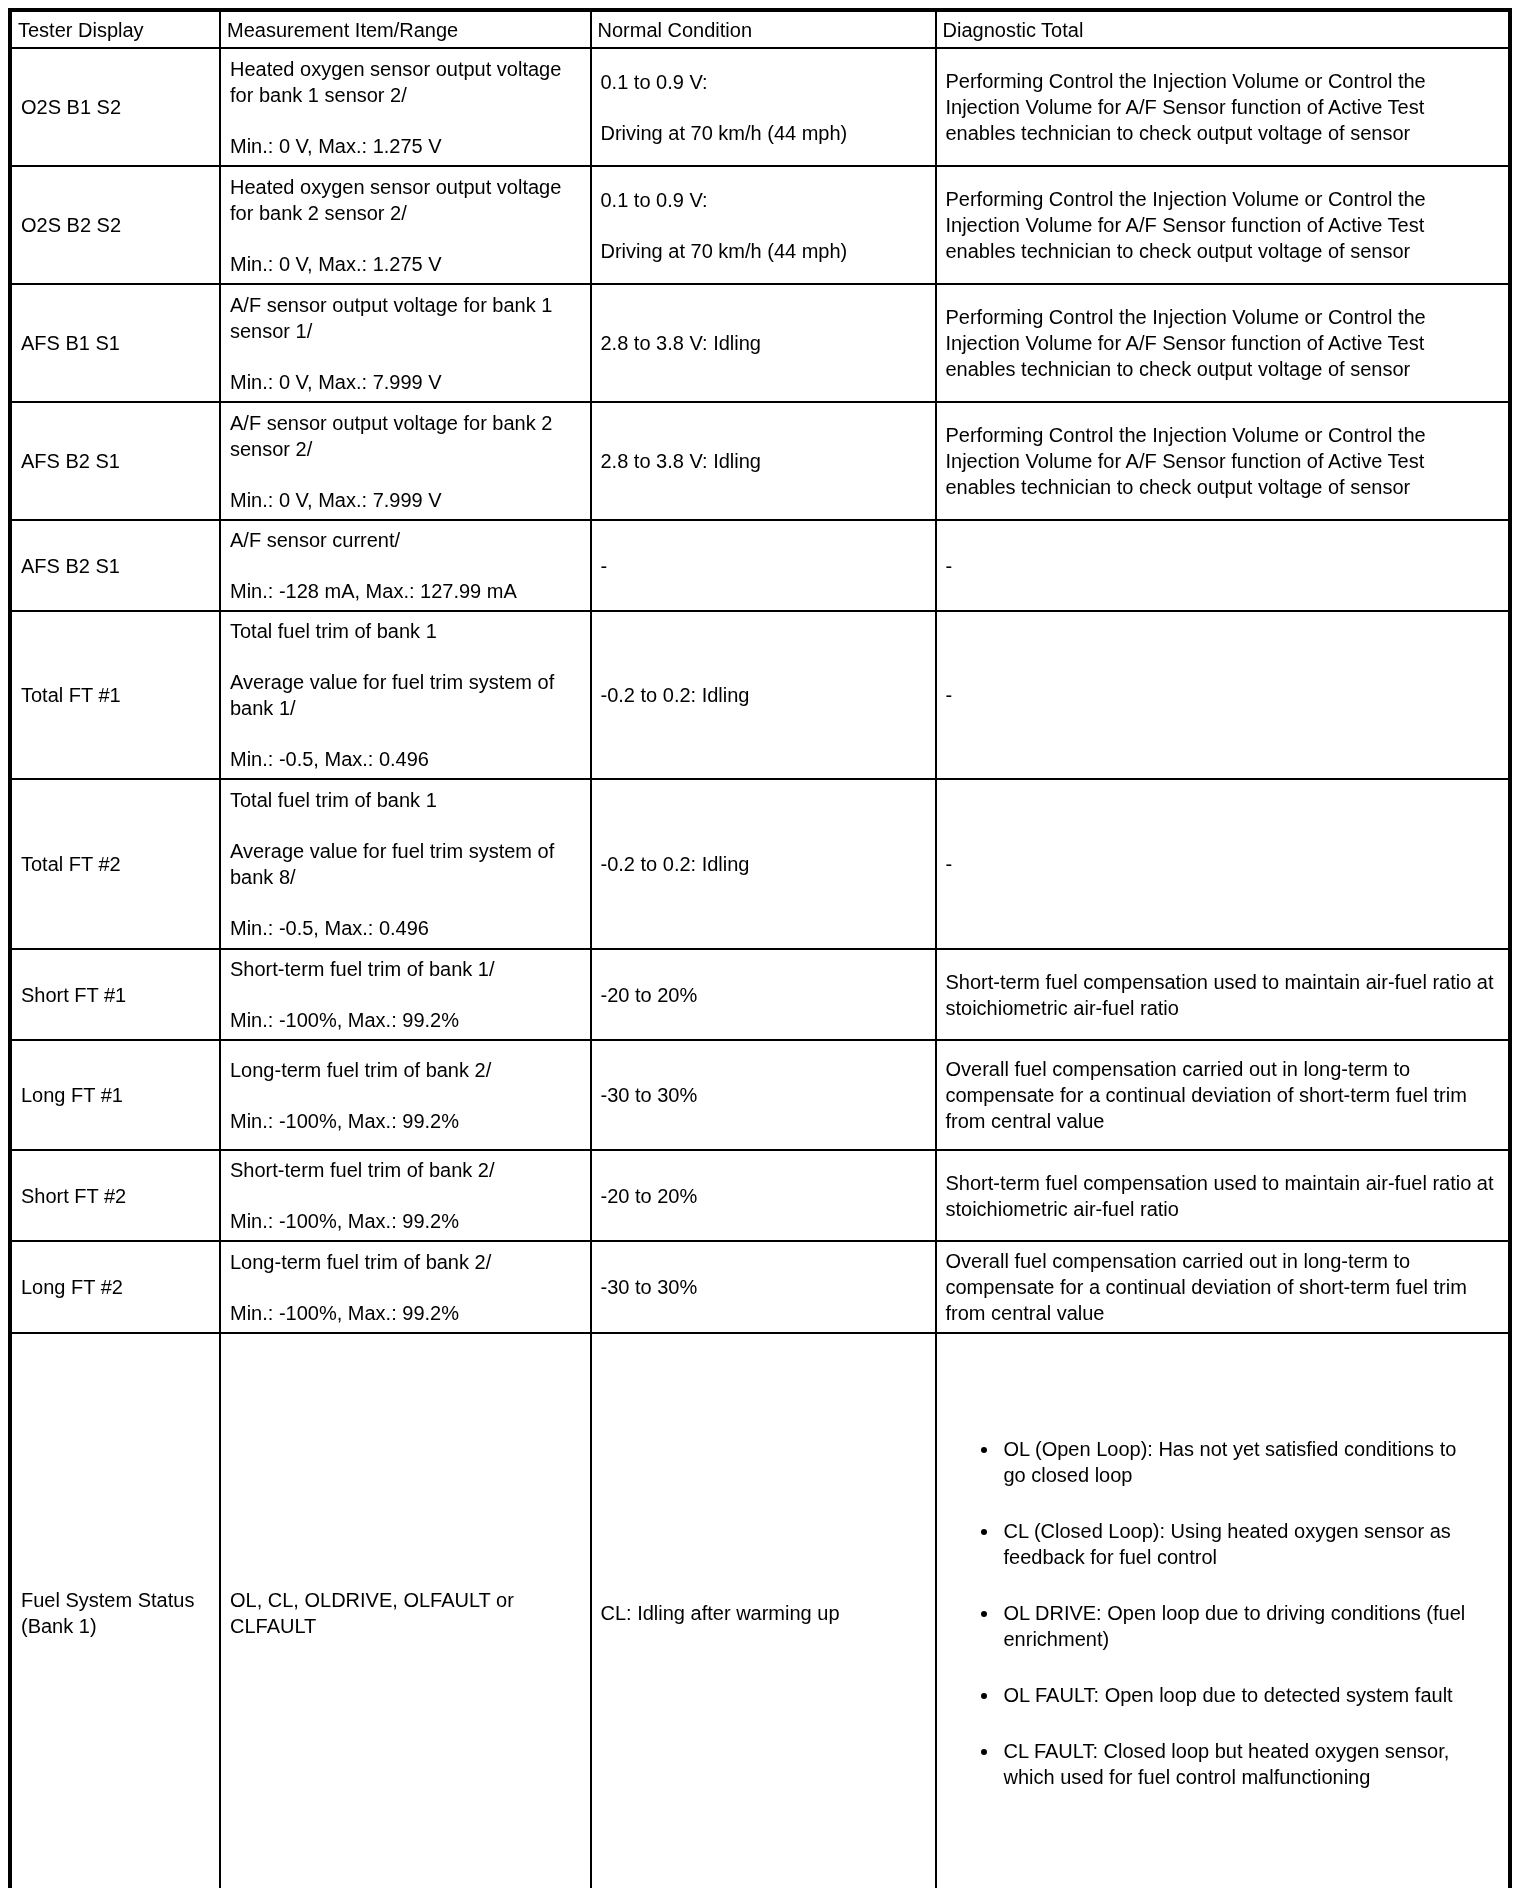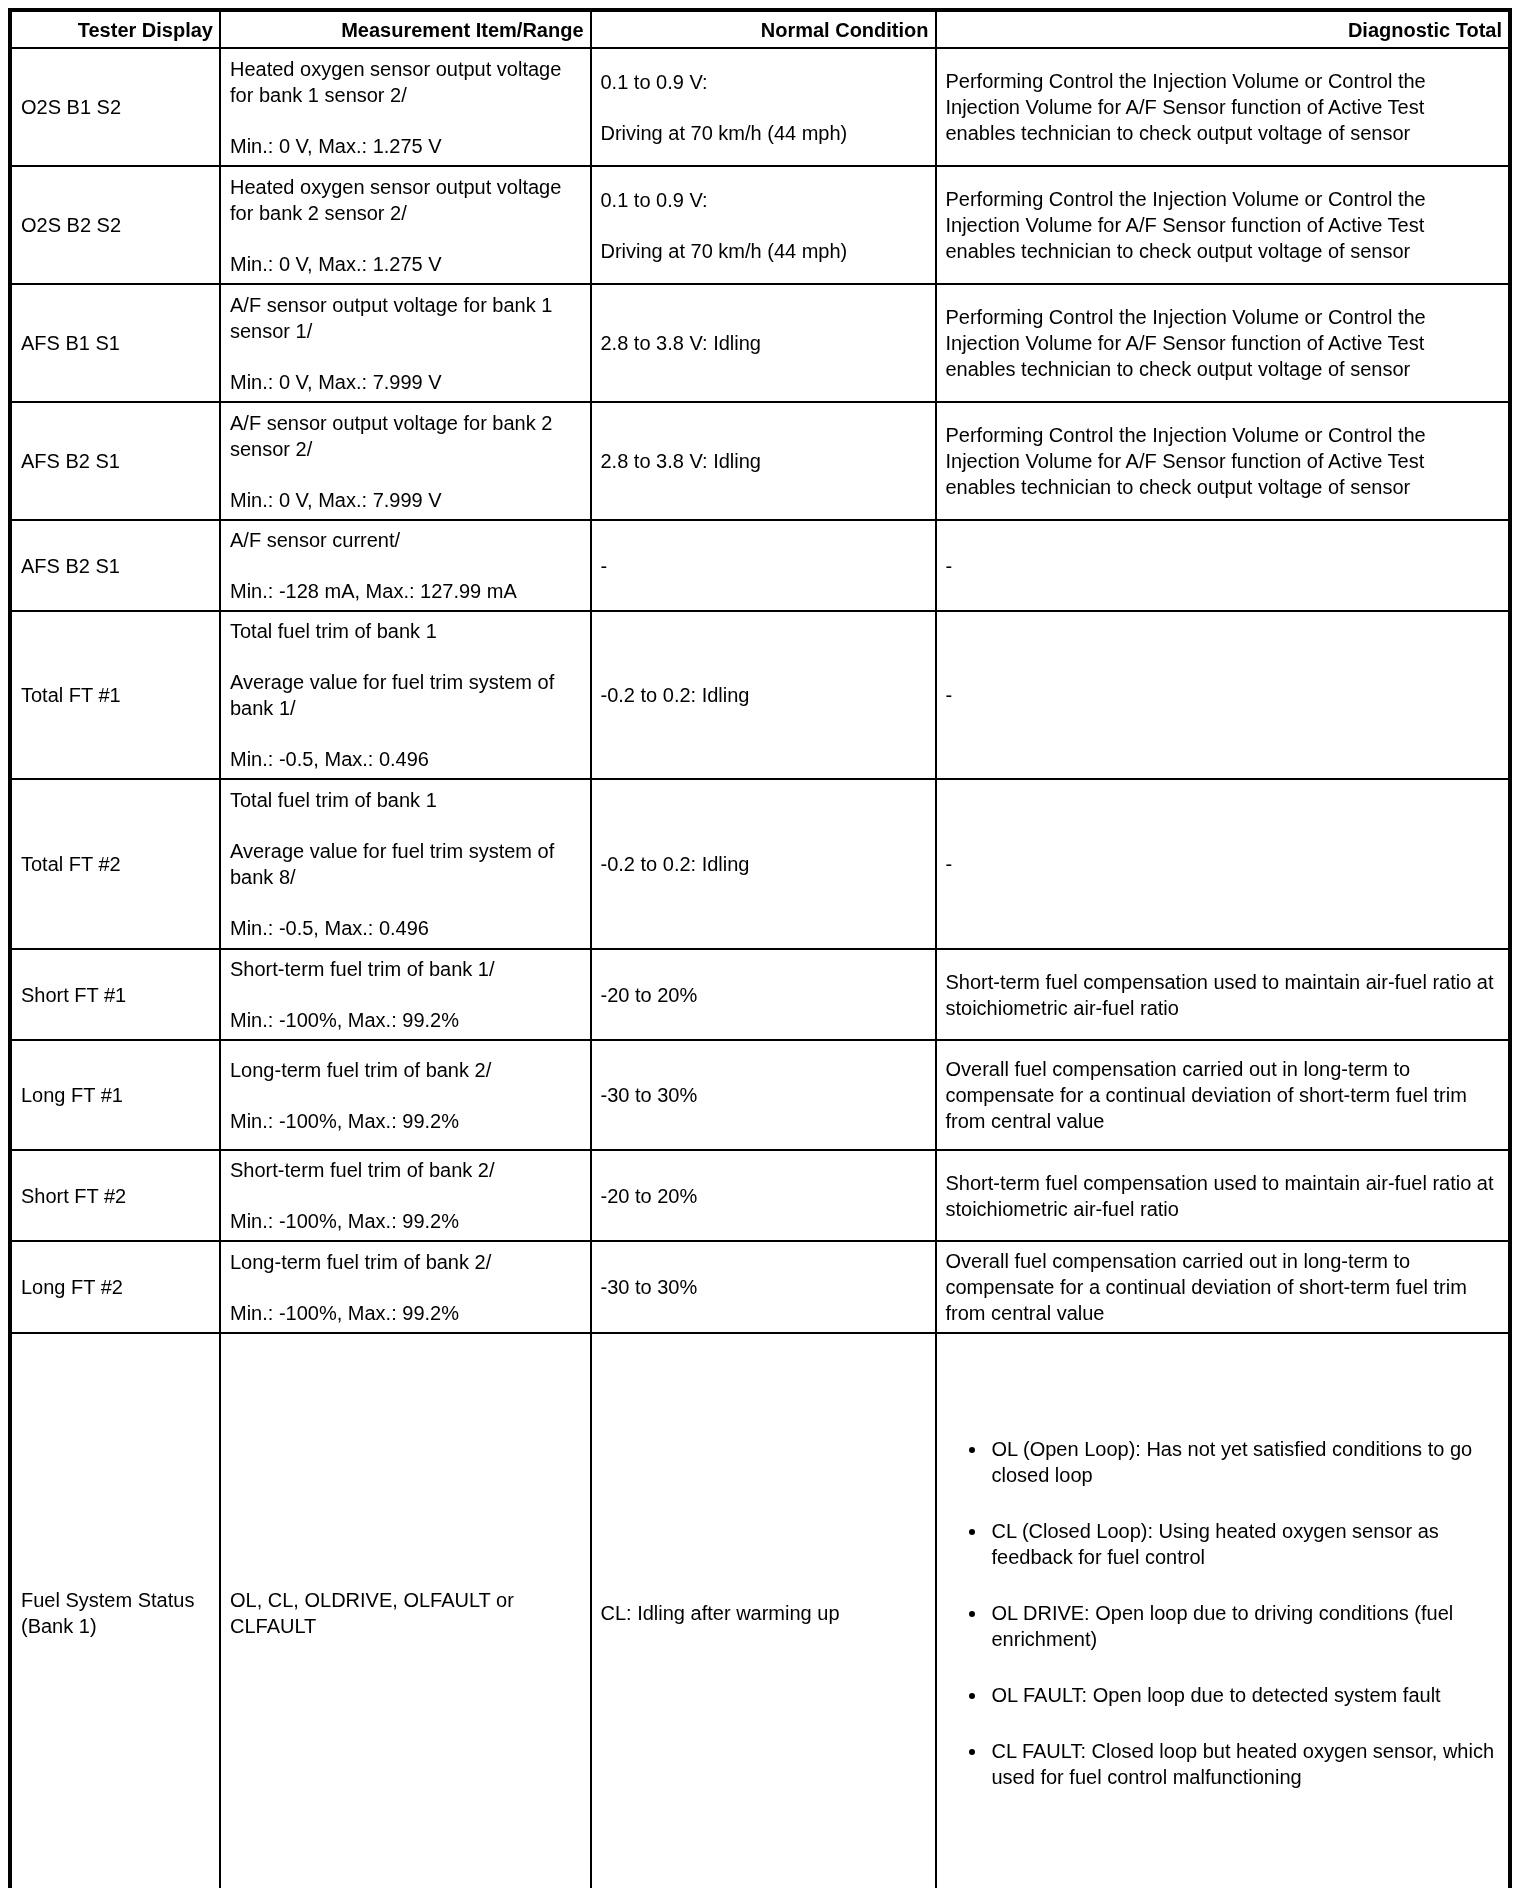--- a/index.html
+++ b/index.html
@@ -29,33 +29,33 @@
     border: 2px solid #000000;
     padding: 6px 9px;
     font-size: 20px;
     line-height: 1.3;
     vertical-align: middle;
     text-align: left;
     word-wrap: break-word;
     box-sizing: border-box;
   }
   thead th {
-    text-align: right;
-    font-weight: bold;
+    text-align: left;
+    font-weight: normal;
     height: 38px;
     padding: 4px 6px;
   }
   td p.para {
     margin: 0;
   }
   td p.para + p.para {
     margin-top: 25px;
   }
   ul.bullet-list {
-    margin: 4px;
+    margin: 16px;
     padding-left: 34px;
     list-style-type: disc;
   }
   ul.bullet-list li.bullet-item {
     margin: 0 0 30px 4px;
     padding-left: 4px;
   }
   ul.bullet-list li.bullet-item:last-child {
     margin-bottom: 0;
   }

